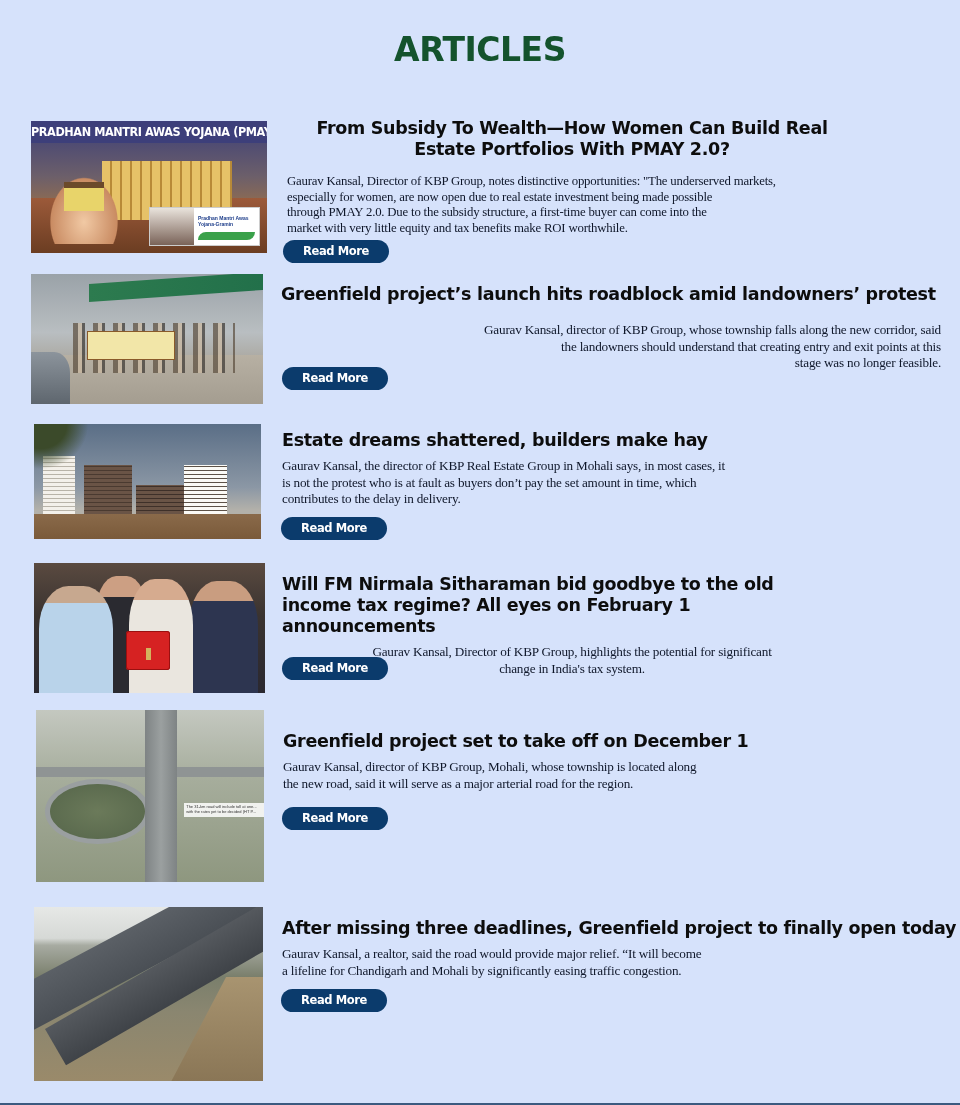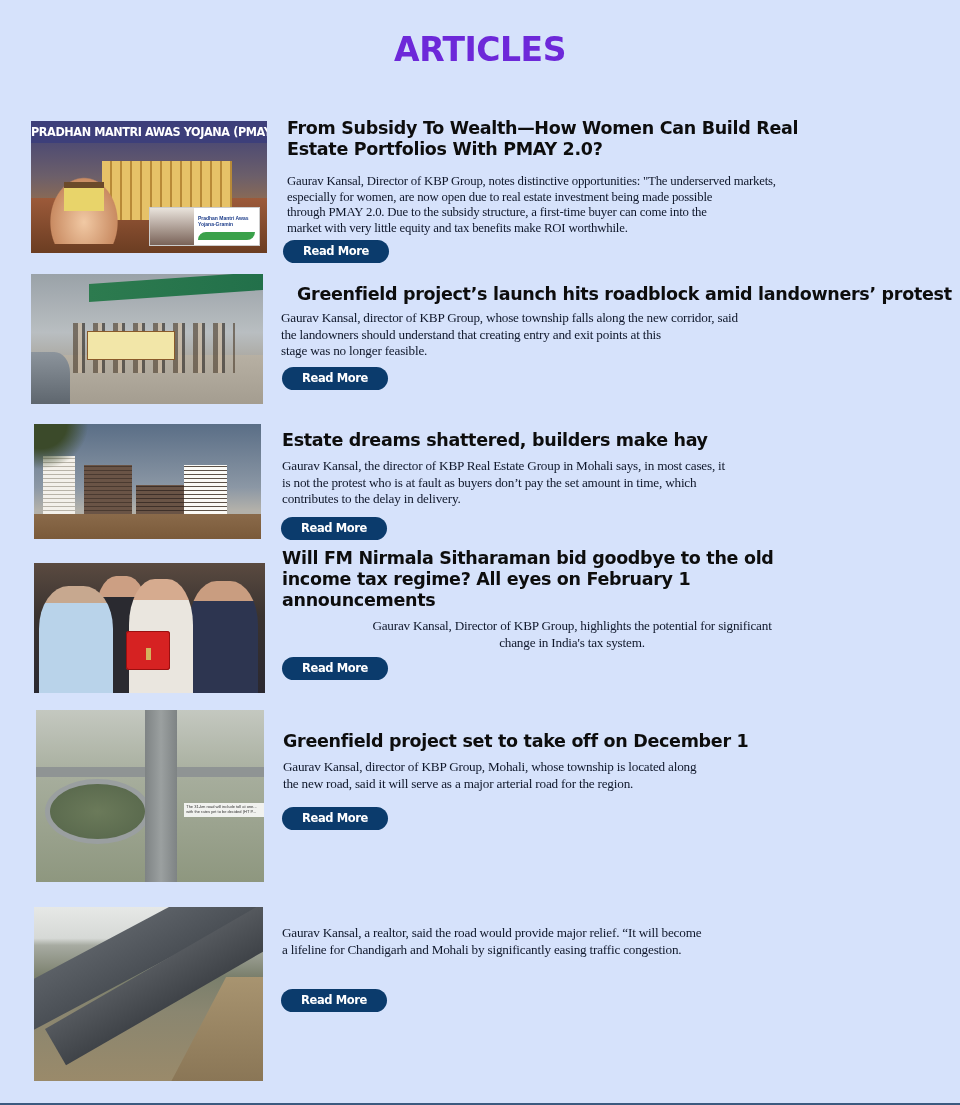--- a/index.html
+++ b/index.html
@@ -13,21 +13,21 @@
   }
   .page-title {
     position: absolute;
     left: 0; right: 0;
     top: 30px;
     text-align: center;
     font-family: "DejaVu Sans", sans-serif;
     font-weight: 900;
     font-size: 33px;
     letter-spacing: -0.5px;
-    color: #6d28d9;
+    color: #14532d;
   }
   .article { position: absolute; left: 0; width: 960px; }
   .thumb {
     position: absolute;
     overflow: hidden;
   }
   .content { position: absolute; }
   .headline {
     font-family: "DejaVu Sans", sans-serif;
     font-weight: bold;
@@ -139,43 +139,43 @@
       <div class="pmay-house"></div>
       <div class="pmay-banner">PRADHAN MANTRI AWAS YOJANA (PMAY)</div>
       <div class="pmay-logo">
         <div class="pmay-logo-face"></div>
         <div class="pmay-logo-text">Pradhan Mantri Awas Yojana-Gramin</div>
         <div class="pmay-logo-swoosh"></div>
       </div>
     </div>
   </div>
   <div class="content" style="left:287px; top:118px; width:640px;">
-    <h2 class="headline" style="width:570px;">From Subsidy To Wealth—How Women Can Build Real Estate Portfolios With PMAY 2.0?</h2>
+    <h2 class="headline" style="width:570px;text-align:center;">From Subsidy To Wealth—How Women Can Build Real Estate Portfolios With PMAY 2.0?</h2>
     <p class="excerpt" style="margin-top:14px; font-size:12.8px; line-height:15.5px;">Gaurav Kansal, Director of KBP Group, notes distinctive opportunities: "The underserved markets,
 especially for women, are now open due to real estate  investment being made possible
 through PMAY 2.0. Due to the subsidy structure, a first-time buyer can come into the
 market with very little equity and tax benefits make ROI worthwhile.</p>
   </div>
   <button class="read-more" style="left:283px; top:240px;">Read More</button>
 </section>
 
 <section class="article" style="top:0;">
   <div class="thumb" style="left:31px; top:274px; width:232px; height:130px;">
     <div class="scene">
       <div class="toll-sky"></div>
       <div class="toll-canopy"></div>
       <div class="toll-road"></div>
       <div class="toll-people"></div>
       <div class="toll-banner"></div>
       <div class="toll-car"></div>
     </div>
   </div>
   <div class="content" style="left:281px; top:284px; width:660px;">
-    <h2 class="headline" style="white-space:nowrap;margin-left:16px;">Greenfield project’s launch hits roadblock amid landowners’ protest</h2>
-    <p class="excerpt" style="margin-top:5px;">Gaurav Kansal, director of KBP Group, whose township falls along the new corridor, said
+    <h2 class="headline" style="white-space:nowrap;">Greenfield project’s launch hits roadblock amid landowners’ protest</h2>
+    <p class="excerpt" style="margin-top:17px;text-align:right;">Gaurav Kansal, director of KBP Group, whose township falls along the new corridor, said
 the landowners should understand that creating entry and exit points at this
 stage was no longer feasible.</p>
   </div>
   <button class="read-more" style="left:282px; top:367px;">Read More</button>
 </section>
 
 <section class="article" style="top:0;">
   <div class="thumb" style="left:34px; top:424px; width:227px; height:115px;">
     <div class="scene">
       <div class="house-sky"></div>
@@ -200,21 +200,21 @@
   <div class="thumb" style="left:34px; top:563px; width:231px; height:130px;">
     <div class="scene">
       <div class="budget-bg"></div>
       <div class="person p2"></div>
       <div class="person p4"></div>
       <div class="person p1"></div>
       <div class="person p3"></div>
       <div class="redbag"></div>
     </div>
   </div>
-  <div class="content" style="left:282px; top:548px; width:580px;">
+  <div class="content" style="left:282px; top:574px; width:580px;">
     <h2 class="headline" style="width:560px;">Will FM Nirmala Sitharaman bid goodbye to the old income tax regime? All eyes on February 1 announcements</h2>
     <p class="excerpt" style="margin-top:7px;text-align:center;">Gaurav Kansal, Director of KBP Group, highlights the potential for significant
 change in India's tax system.</p>
   </div>
   <button class="read-more" style="left:282px; top:657px;">Read More</button>
 </section>
 
 <section class="article" style="top:0;">
   <div class="thumb" style="left:36px; top:710px; width:228px; height:172px;">
     <div class="scene">
@@ -236,19 +236,20 @@
 <section class="article" style="top:0;">
   <div class="thumb" style="left:34px; top:907px; width:229px; height:174px;">
     <div class="scene">
       <div class="hw-sky"></div>
       <div class="hw-field"></div>
       <div class="hw-road"></div>
       <div class="hw-road2"></div>
     </div>
   </div>
   <div class="content" style="left:282px; top:918px; width:670px;">
+    <h2 class="headline" style="white-space:nowrap;">After missing three deadlines, Greenfield project to finally open today</h2>
     <p class="excerpt" style="margin-top:7px;">Gaurav Kansal, a realtor, said the road would provide major relief. “It will become
 a lifeline for Chandigarh and Mohali by significantly easing traffic congestion.</p>
   </div>
   <button class="read-more" style="left:281px; top:989px;">Read More</button>
 </section>
 
 <div class="bottom-rule"></div>
 
 </body></html>

